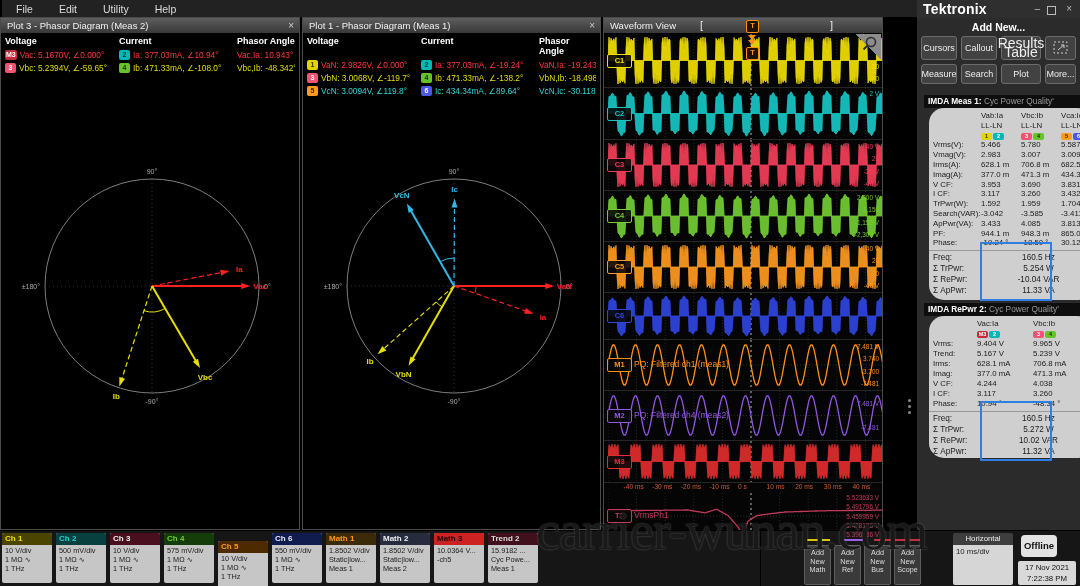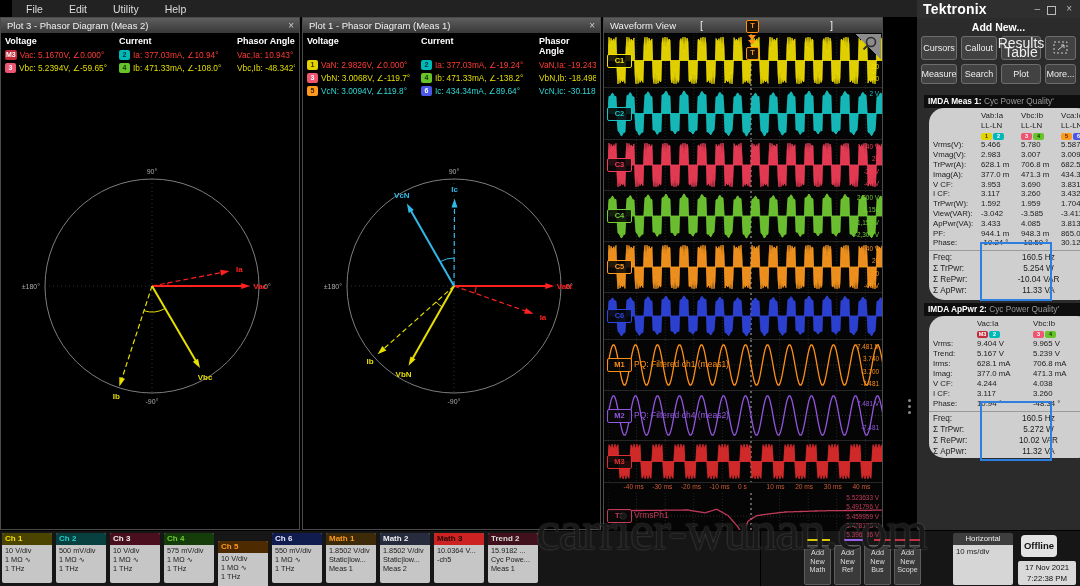--- a/index.html
+++ b/index.html
@@ -1,19 +1,19 @@
 <!DOCTYPE html>
 <html><head>
 <meta charset="utf-8">
 <style>
   html,body{margin:0;padding:0;background:#000;}
   #app{position:relative;width:1080px;height:586px;background:#000;overflow:hidden;
        font-family:"Liberation Sans",sans-serif;cursor:default;-webkit-font-smoothing:antialiased;}
   
-  #menubar{position:absolute;left:12px;top:0;width:915px;height:17px;background:#222;
+  #menubar{position:absolute;left:2px;top:0;width:915px;height:17px;background:#222;
            display:flex;align-items:center;gap:26px;padding-left:14px;box-sizing:border-box;}
   .menu-item{color:#ddd;font-size:10.5px;}
   
   .panel{position:absolute;top:17px;height:513px;background:#000;border:1px solid #4a4a4a;box-sizing:border-box;}
   .ptitle{position:relative;height:15px;background:linear-gradient(#5e5e5e,#383838);color:#f0f0f0;
           font-size:9.5px;line-height:15px;padding:0 6px;white-space:nowrap;overflow:hidden;}
   .pclose{position:absolute;right:5px;top:0;color:#ccc;font-size:10px;}
   .phead{position:absolute;left:0;top:16px;width:100%;}
   .phcols{display:flex;color:#fff;font-weight:bold;font-size:9px;padding:2px 4px 3px 4px;}
   .phrow{display:flex;font-size:8.3px;line-height:13px;padding:0 4px;white-space:nowrap;}
@@ -511,21 +511,21 @@
           <span>5.780</span>
           <span>5.587</span>
         </div>
         <div class="mrow m1">
           <span class="lab">Vmag(V):</span>
           <span>2.983</span>
           <span>3.007</span>
           <span>3.009</span>
         </div>
         <div class="mrow m1">
-          <span class="lab">TrPwr(A):</span>
+          <span class="lab">Irms(A):</span>
           <span>628.1 m</span>
           <span>706.8 m</span>
           <span>682.5 m</span>
         </div>
         <div class="mrow m1">
           <span class="lab">Imag(A):</span>
           <span>377.0 m</span>
           <span>471.3 m</span>
           <span>434.3 m</span>
         </div>
@@ -541,21 +541,21 @@
           <span>3.260</span>
           <span>3.432</span>
         </div>
         <div class="mrow m1">
           <span class="lab">TrPwr(W):</span>
           <span>1.592</span>
           <span>1.959</span>
           <span>1.704</span>
         </div>
         <div class="mrow m1">
-          <span class="lab">View(VAR):</span>
+          <span class="lab">Search(VAR):</span>
           <span>-3.042</span>
           <span>-3.585</span>
           <span>-3.411</span>
         </div>
         <div class="mrow m1">
           <span class="lab">ApPwr(VA):</span>
           <span>3.433</span>
           <span>4.085</span>
           <span>3.813</span>
         </div>
@@ -585,21 +585,21 @@
             <span class="val">-10.04 VAR</span>
           </div>
           <div class="srow">
             <span class="lab">Σ ApPwr:</span>
             <span class="val">11.33 VA</span>
           </div>
         </div>
       </div>
 
     <div class="sb-h" style="top:303px;">
-      <b>IMDA ApPwr 2:</b><span class="dim"> Cyc Power Quality'</span>
+      <b>IMDA RePwr 2:</b><span class="dim"> Cyc Power Quality'</span>
     </div>
     <div class="sb-table" id="meas2-table" style="top:316px;height:142px;">
         <div class="mrow m2">
           <span class="lab"></span>
           <span>Vac:Ia</span>
           <span>Vbc:Ib</span>
         </div>
         <div class="mrow m2">
           <span class="lab"></span>
           <span><span class="pillpair">

